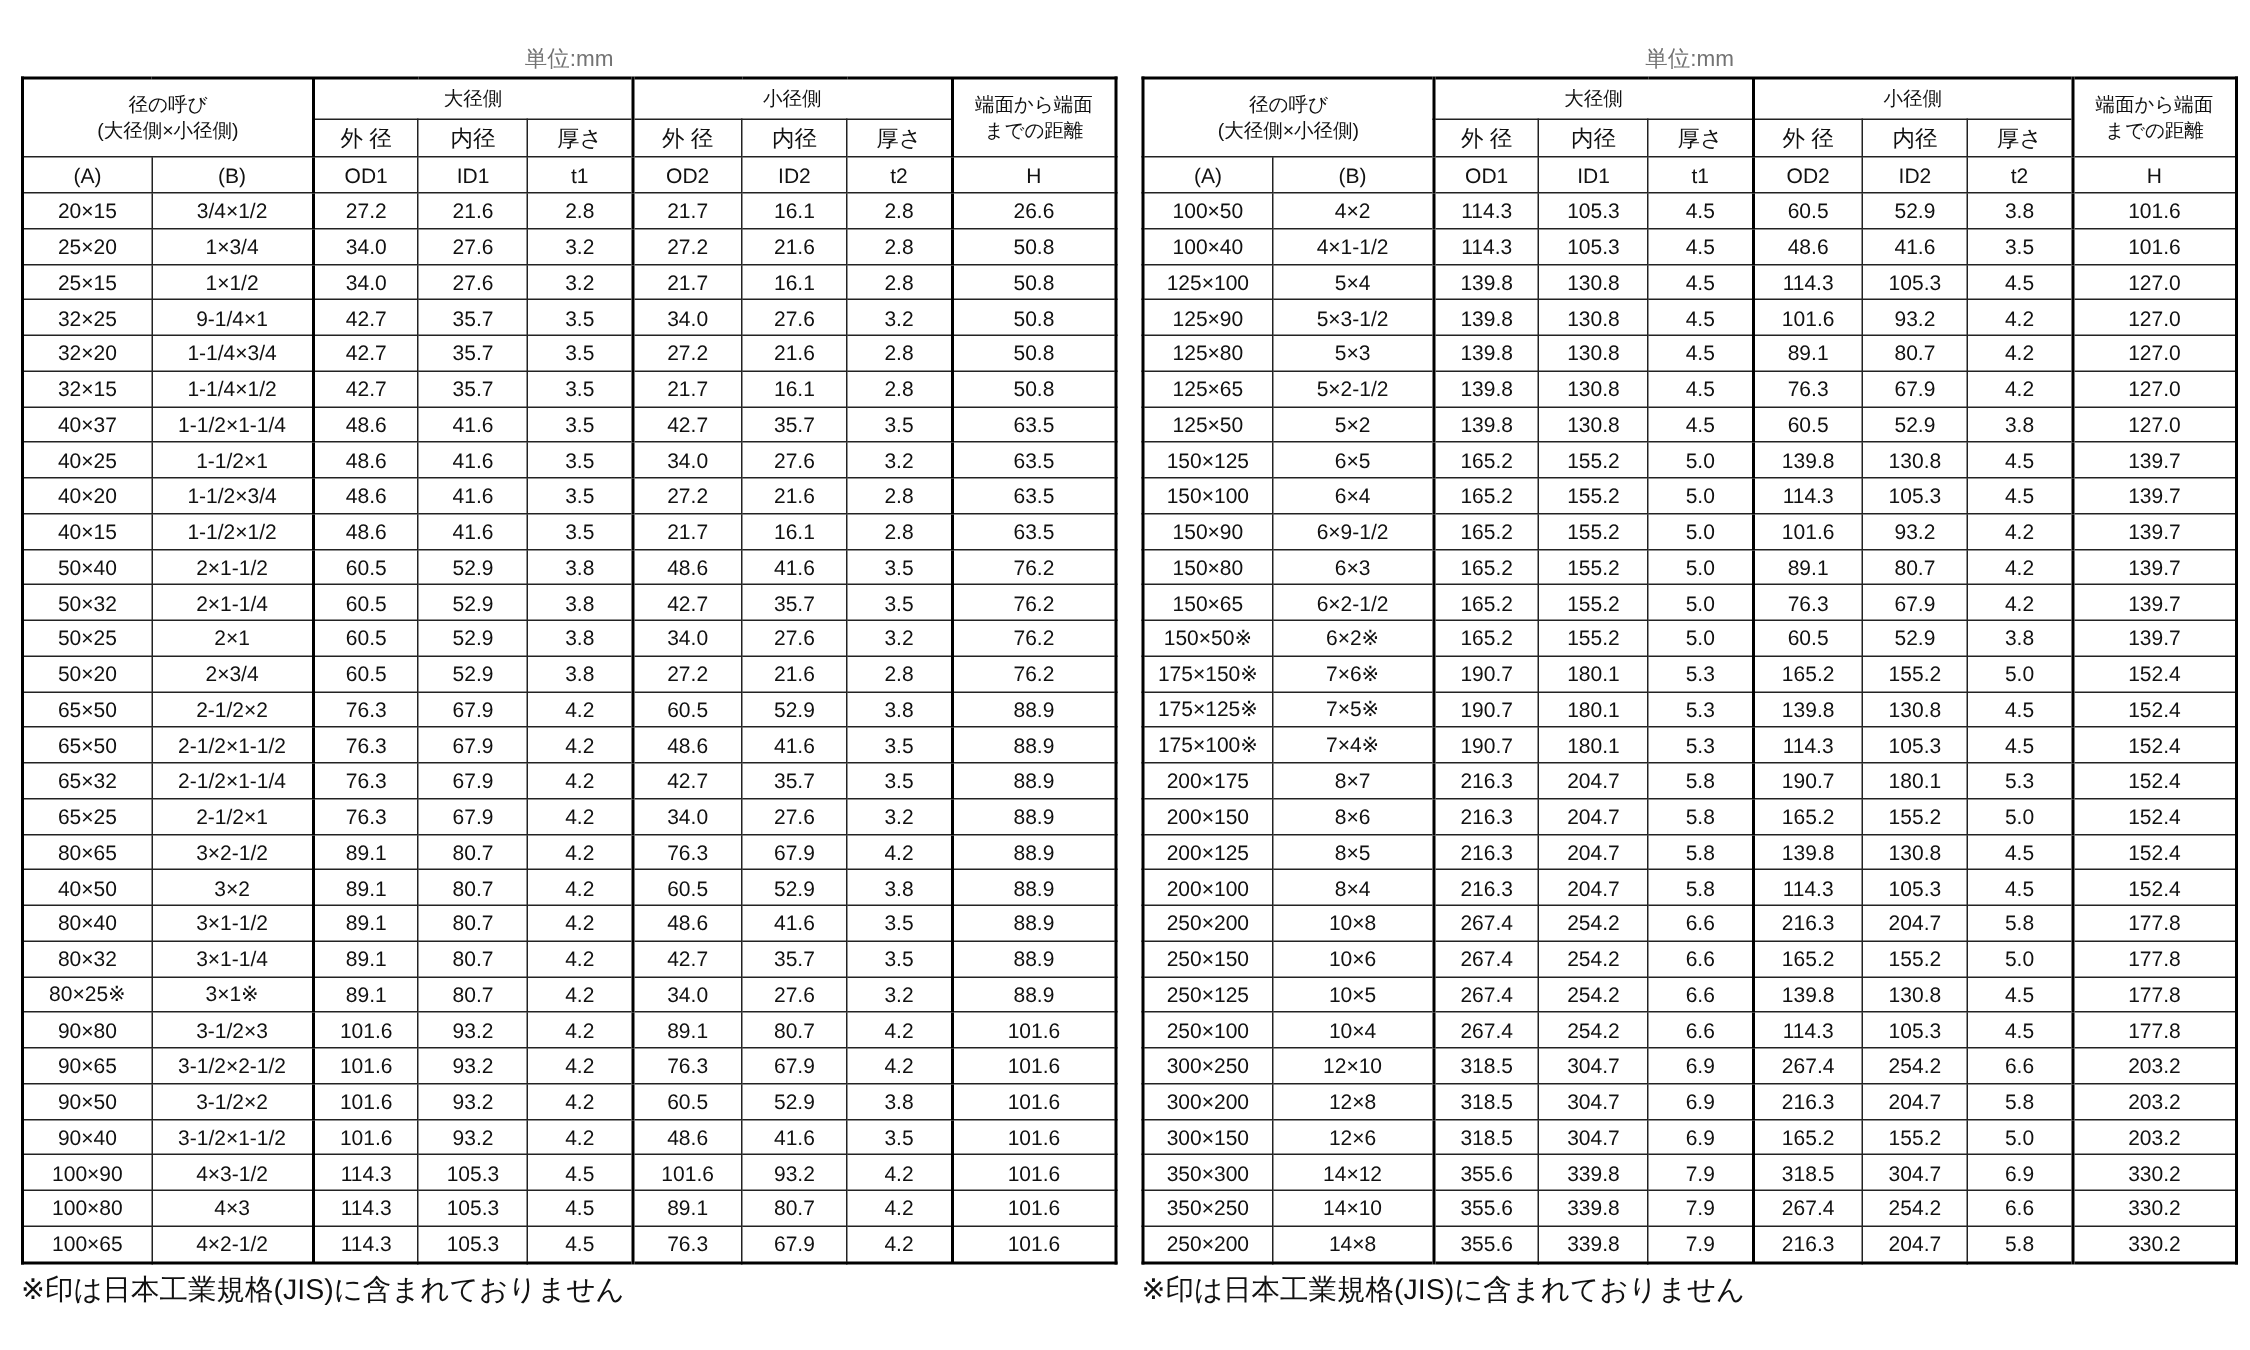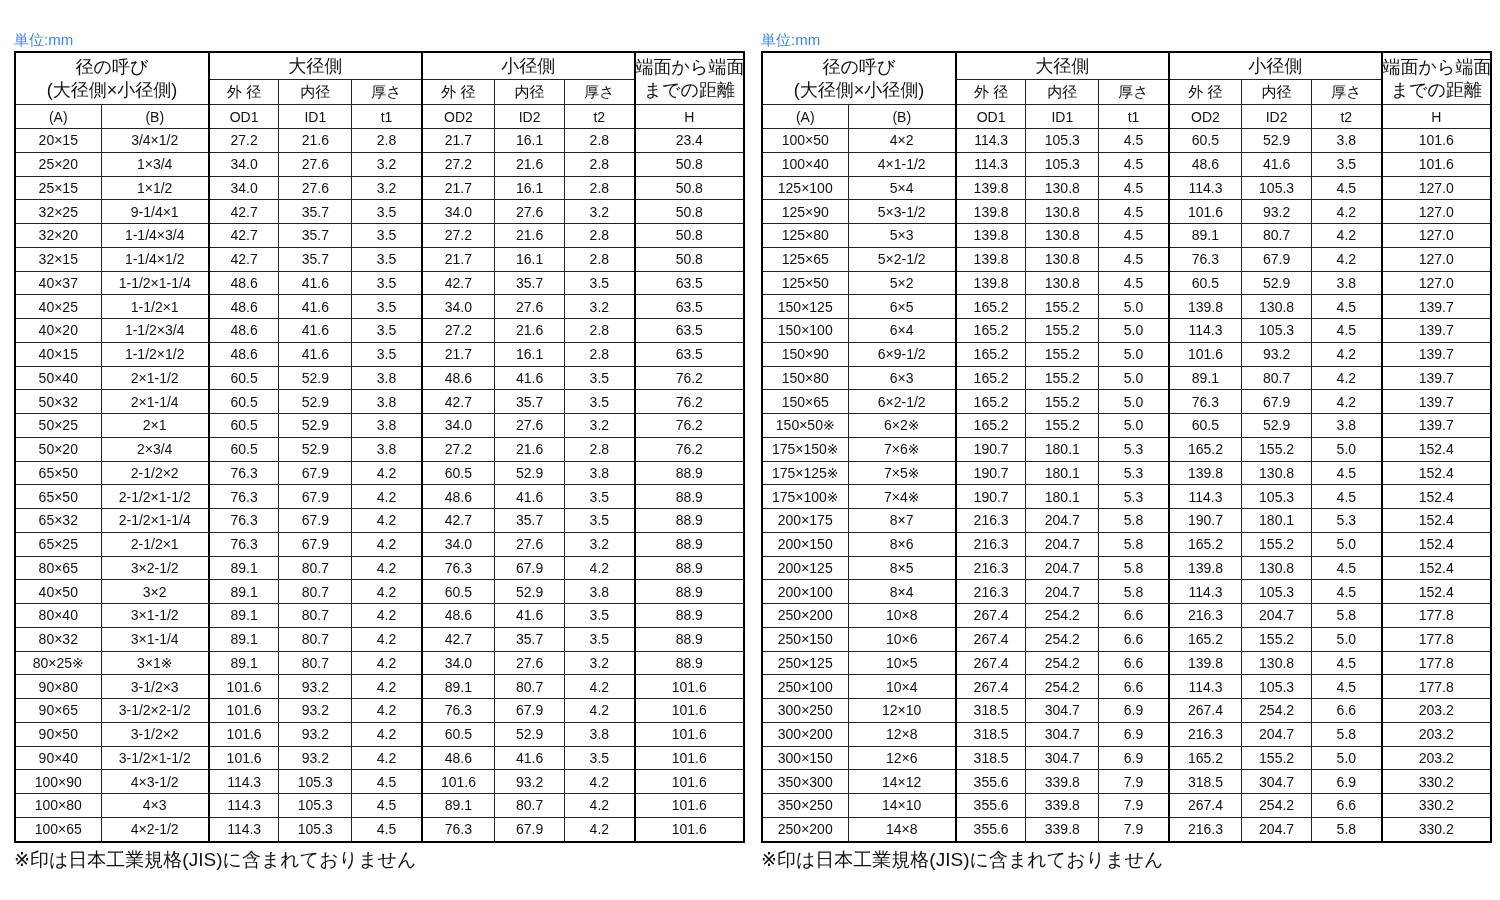--- a/index.html
+++ b/index.html
@@ -16,46 +16,46 @@
   }
   .panel {
     position: absolute;
     top: 30px;
     width: 731px;
   }
   #panel-left  { left: 14px;  }
   #panel-right { left: 761px; }
 
   .unit-label {
-    text-align: left;
+    text-align: center;
     font-size: 15px;
     line-height: 20px;
     height: 21px;
-    color: #3b82f6;
+    color: #737373;
   }
 
   table.spec {
     border-collapse: collapse;
     table-layout: fixed;
     width: 100%;
     border: 2px solid #000;
   }
   table.spec th, table.spec td {
     border: 1px solid #222;
     text-align: center;
     vertical-align: middle;
     padding: 0;
     font-weight: normal;
     overflow: hidden;
     white-space: nowrap;
   }
   
   table.spec .br2 { border-right: 2px solid #000; }
 
-  thead tr.h1 th { height: 26px; font-size: 18px; }
+  thead tr.h1 th { height: 26px; font-size: 13px; }
   thead tr.h2 th { height: 24px; font-size: 15px; margin-left: 21px; }
   thead tr.h3 th { height: 23px; font-size: 14px; }
   thead th .l2 { line-height: 1.25; }
 
   tbody td {
     height: 22.75px;
     font-size: 14px;
   }
 
   .footnote {
@@ -118,21 +118,21 @@
     <tbody>
         <tr>
           <td>20×15</td>
           <td class="br2">3/4×1/2</td>
           <td>27.2</td>
           <td>21.6</td>
           <td class="br2">2.8</td>
           <td>21.7</td>
           <td>16.1</td>
           <td class="br2">2.8</td>
-          <td>23.4</td>
+          <td>26.6</td>
         </tr>
         <tr>
           <td>25×20</td>
           <td class="br2">1×3/4</td>
           <td>34.0</td>
           <td>27.6</td>
           <td class="br2">3.2</td>
           <td>27.2</td>
           <td>21.6</td>
           <td class="br2">2.8</td>

